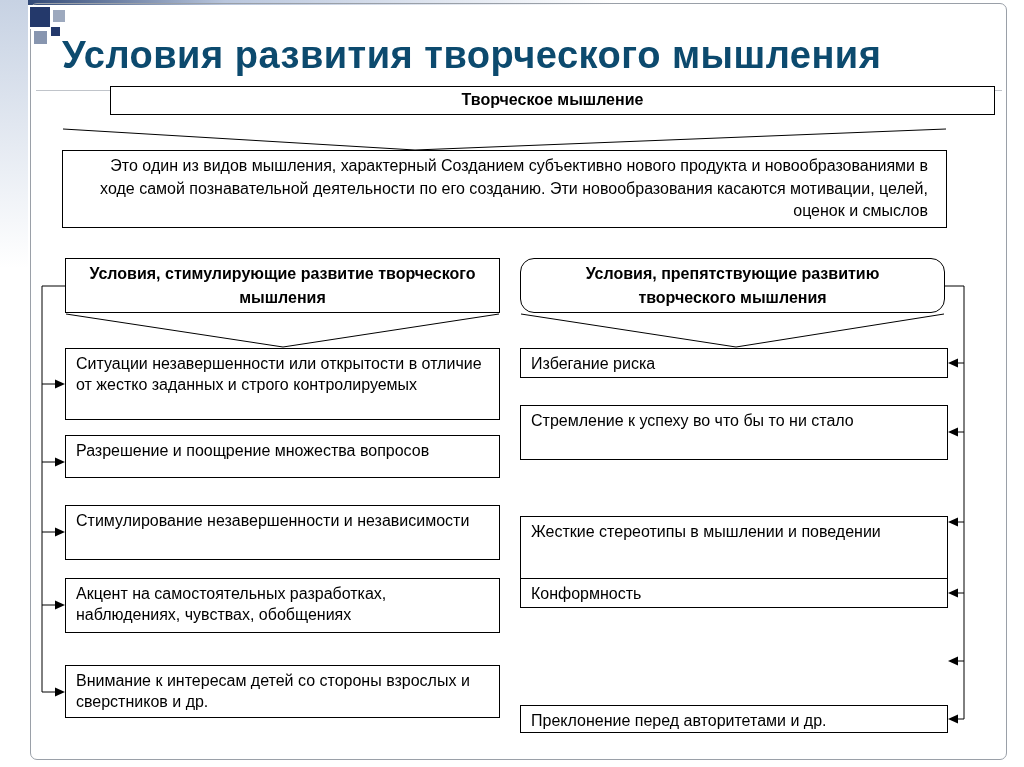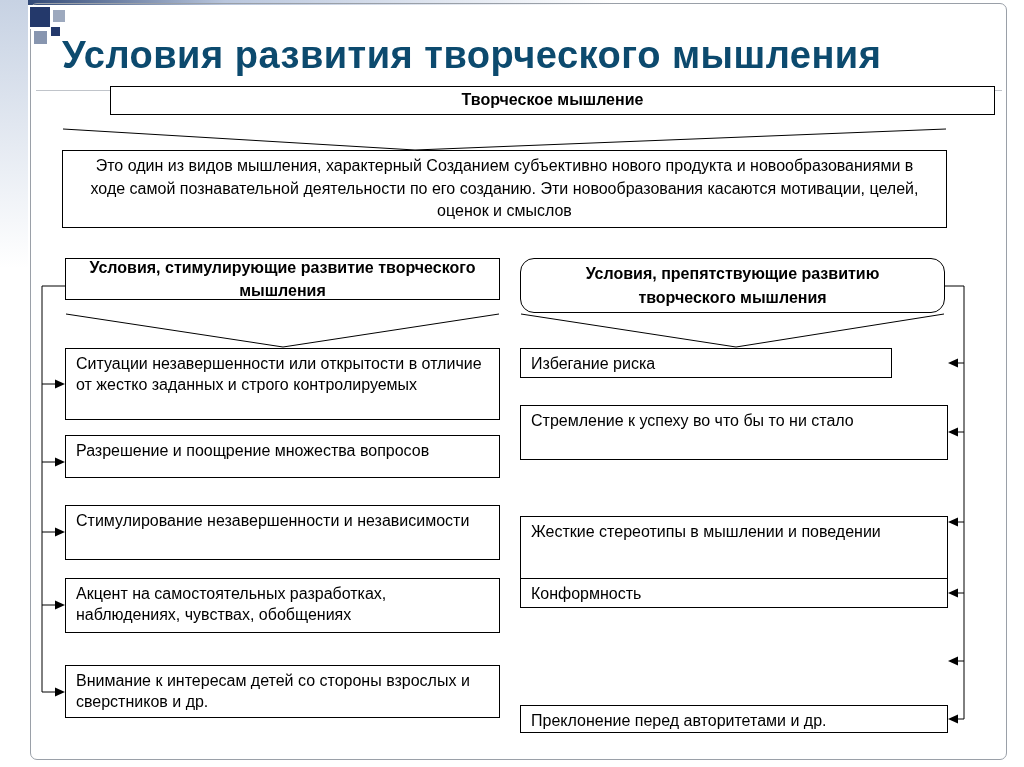--- a/index.html
+++ b/index.html
@@ -44,32 +44,32 @@
   .connectors polygon { fill: #000000; stroke: none; }
 
   .box {
     position: absolute; background: #ffffff; border: 1px solid #000000;
     box-sizing: border-box; color: #000000; font-size: 16px; line-height: 1.3;
   }
   .center { display: flex; align-items: center; justify-content: center; text-align: center; }
   .bold { font-weight: bold; }
 
   .top-box   { left: 62px; top: 86px; width: 885px; height: 29px; margin-left: 48px; }
-  .def-box   { left: 62px; top: 150px; width: 885px; height: 78px; padding: 2px 18px; line-height: 1.4; }
-  .hdr-left  { left: 65px;  top: 258px; width: 435px; height: 42px; padding: 0 14px; line-height: 1.45; }
+  .def-box   { left: 62px; top: 150px; width: 885px; height: 78px; padding: 2px 18px; line-height: 1.4; text-align: right; }
+  .hdr-left  { left: 65px;  top: 258px; width: 435px; height: 55px; padding: 0 14px; line-height: 1.45; }
   .hdr-right { left: 520px; top: 258px; width: 425px; height: 55px; padding: 0 14px; line-height: 1.45; border-radius: 14px; }
 
   .item { padding: 5px 10px 0 10px; }
   .il1 { left: 65px; top: 348px; width: 435px; height: 72px; }
   .il2 { left: 65px; top: 435px; width: 435px; height: 43px; }
   .il3 { left: 65px; top: 505px; width: 435px; height: 55px; }
   .il4 { left: 65px; top: 578px; width: 435px; height: 55px; }
   .il5 { left: 65px; top: 665px; width: 435px; height: 53px; }
 
-  .ir1 { left: 520px; top: 348px; width: 372px; height: 30px; }
+  .ir1 { left: 520px; top: 348px; width: 428px; height: 30px; }
   .ir2 { left: 520px; top: 405px; width: 428px; height: 55px; }
   .ir3 { left: 520px; top: 516px; width: 428px; height: 64px; }
   .ir4 { left: 520px; top: 578px; width: 428px; height: 30px; }
   .ir5 { left: 520px; top: 635px; width: 428px; height: 53px; }
   .ir6 { left: 520px; top: 705px; width: 428px; height: 28px; }
 </style>
 </head>
 <body>
 
 <div class="slide">

